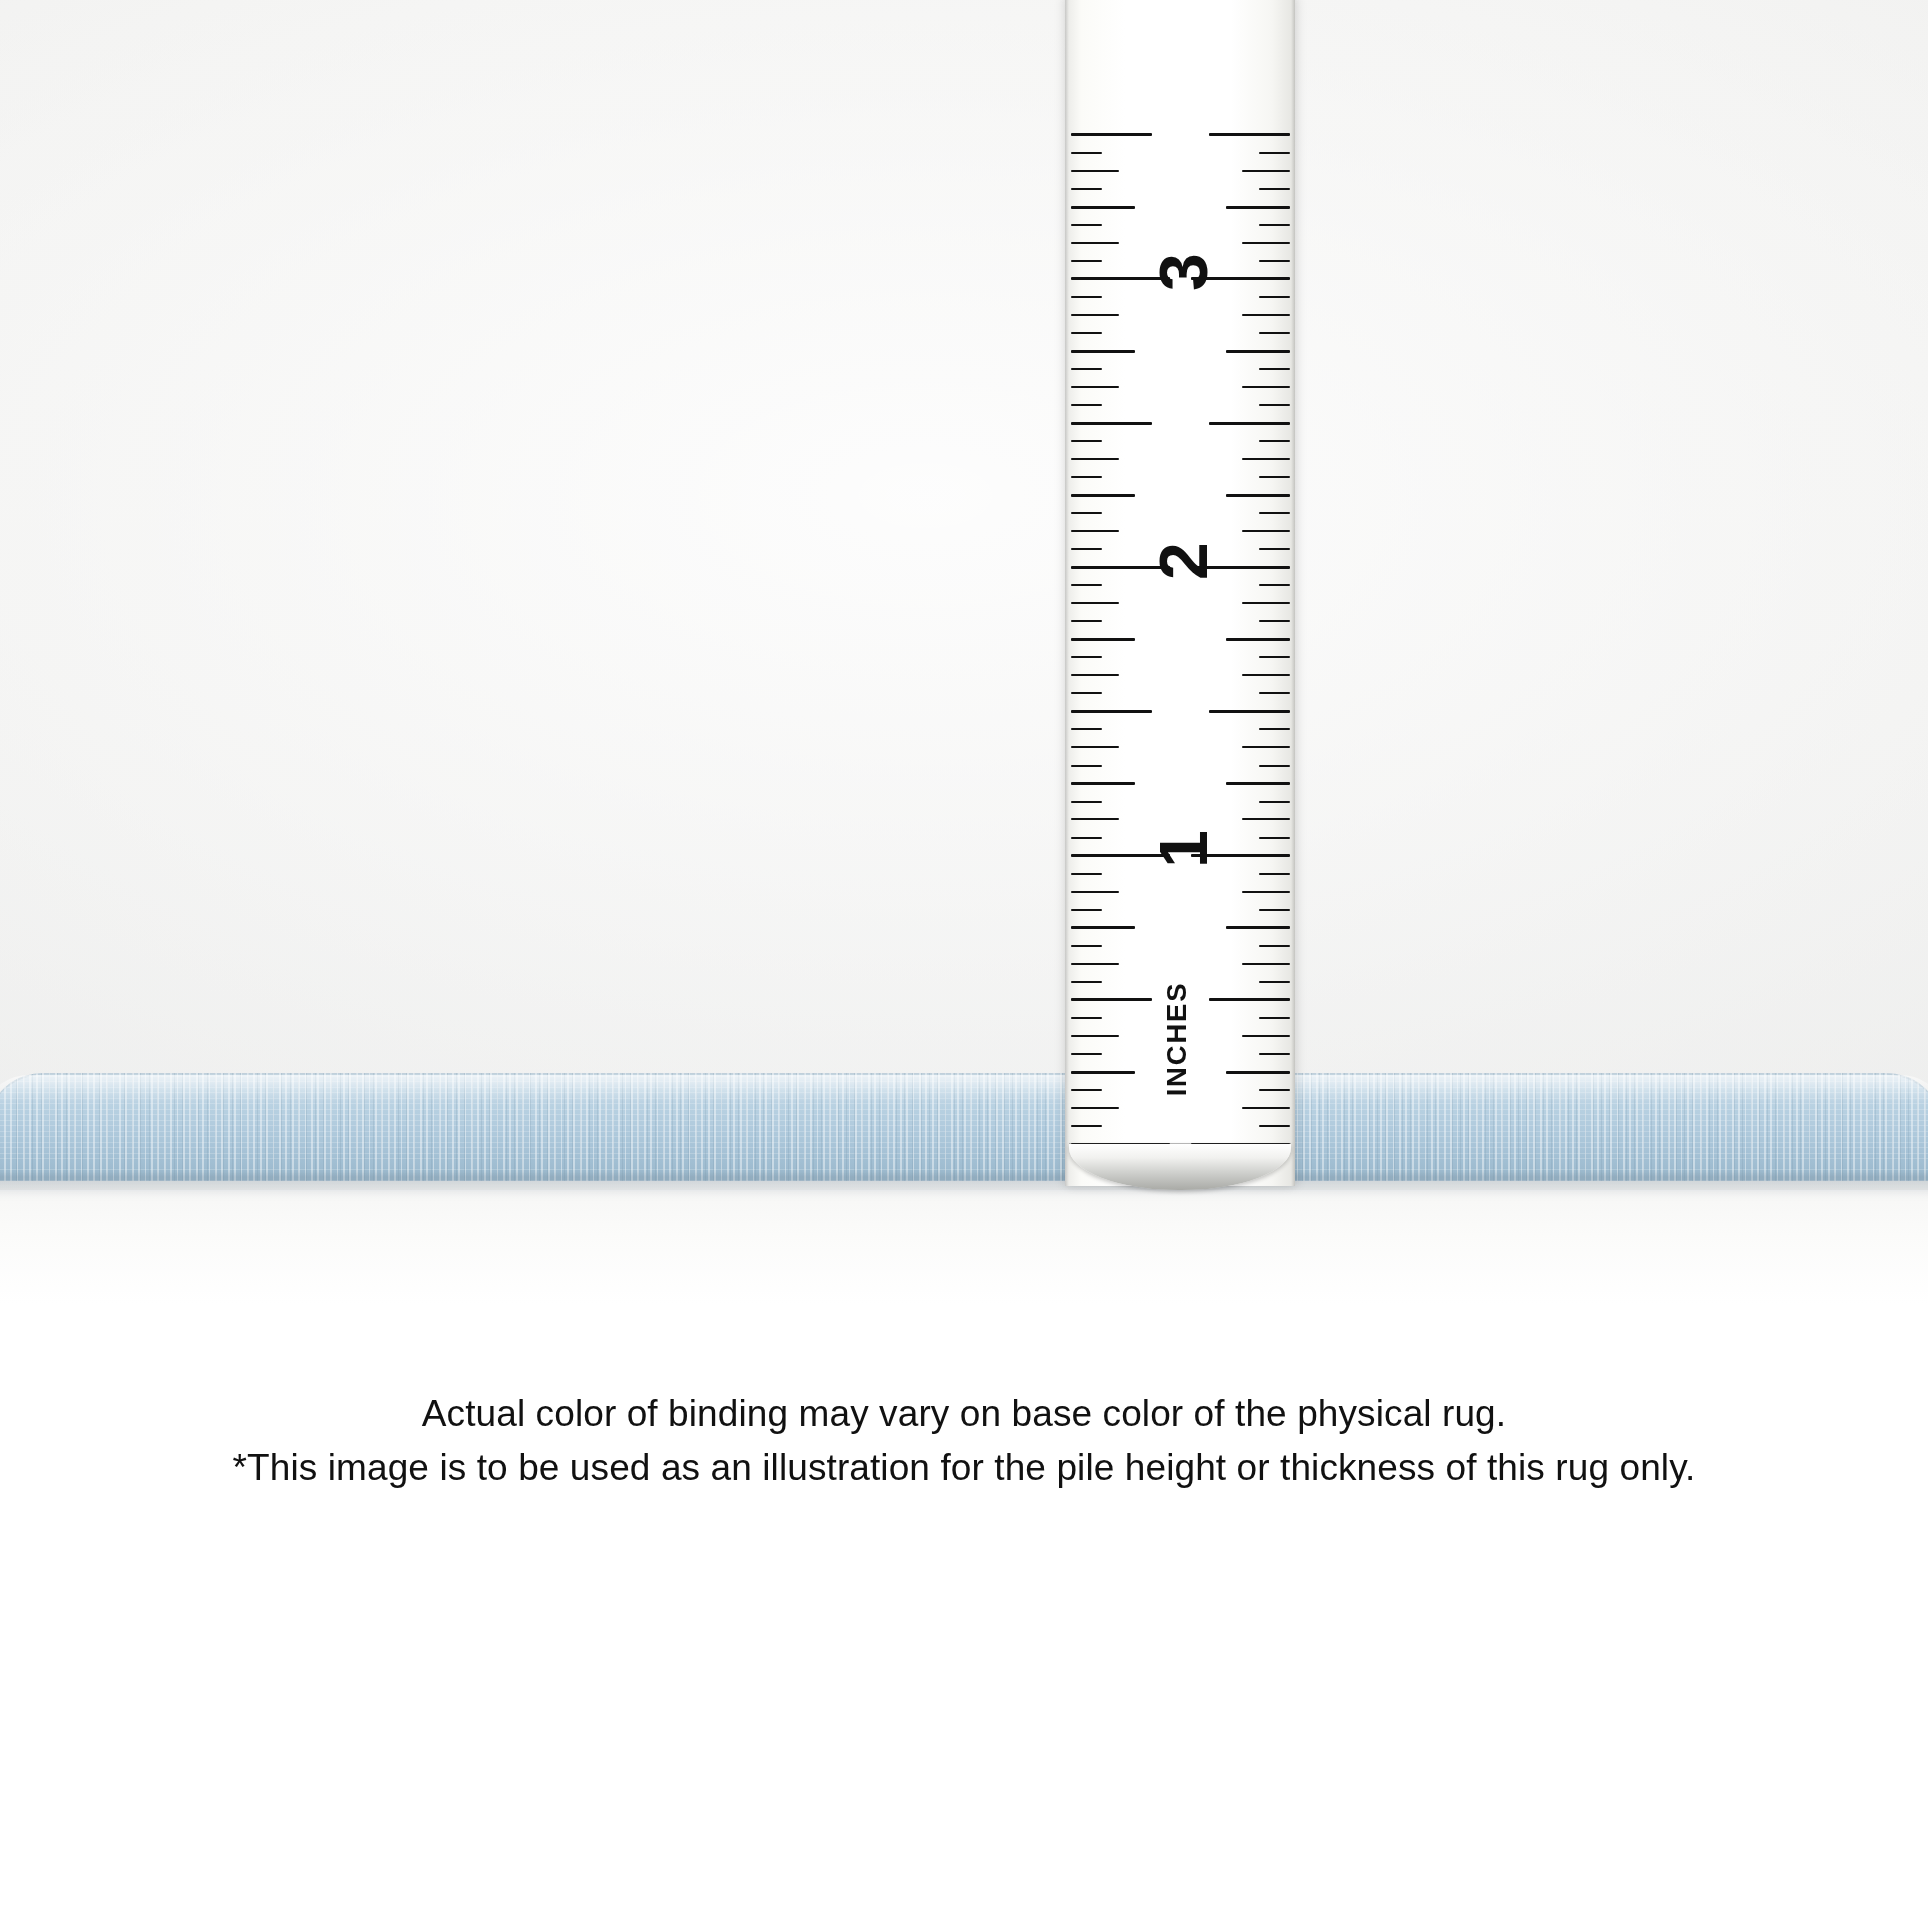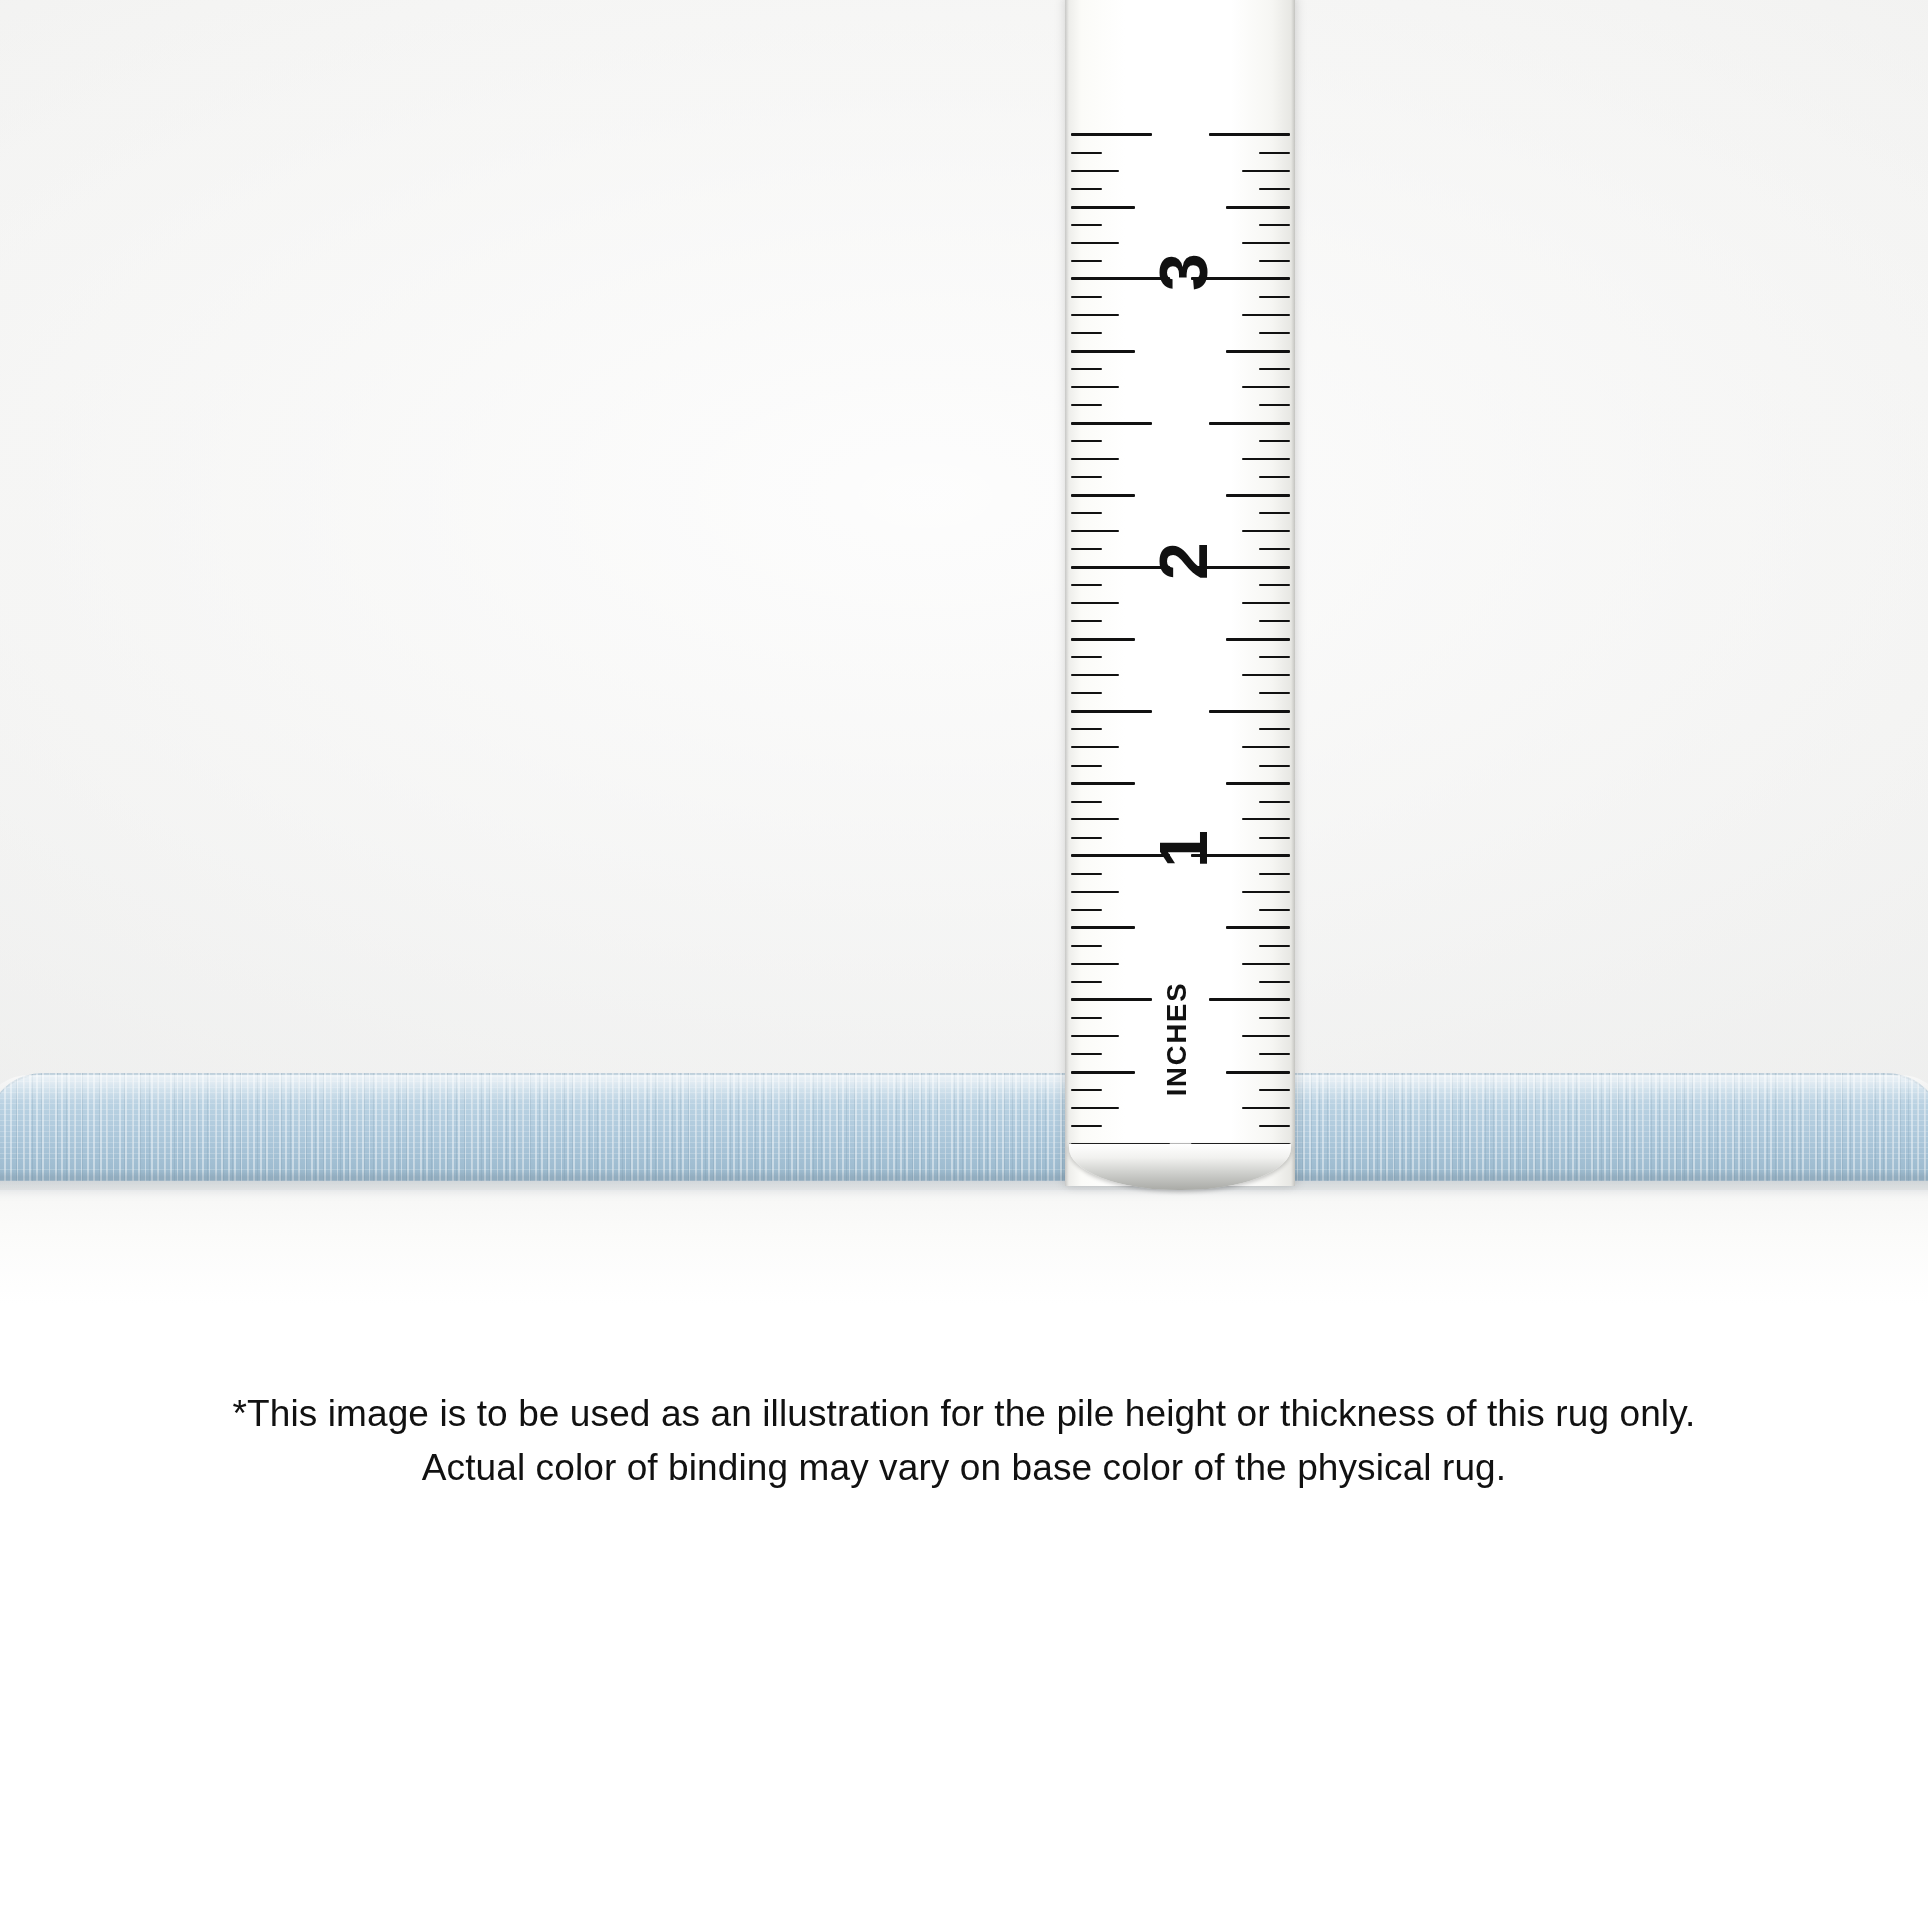--- a/index.html
+++ b/index.html
@@ -352,16 +352,16 @@
         <div class="tape-num" style="left: 81px; top: 531px; width: 73px; text-align: center;">2</div>
         <div class="tape-num" style="left: 81px; top: 242px; width: 73px; text-align: center;">3</div>
         <div class="tape-inches-label" style="left: 55px; top: 1027px;">INCHES</div>
       </div>
   </div>
   <div class="tape-tip-line"></div>
   <div class="tape-tip"></div>
 </div>
 
 <div class="caption">
+  <span class="caption-line">Actual color of binding may vary on base color of the physical rug.</span>
   <span class="caption-line">*This image is to be used as an illustration for the pile height or thickness of this rug only.</span>
-  <span class="caption-line">Actual color of binding may vary on base color of the physical rug.</span>
 </div>
 
 
 </body></html>

